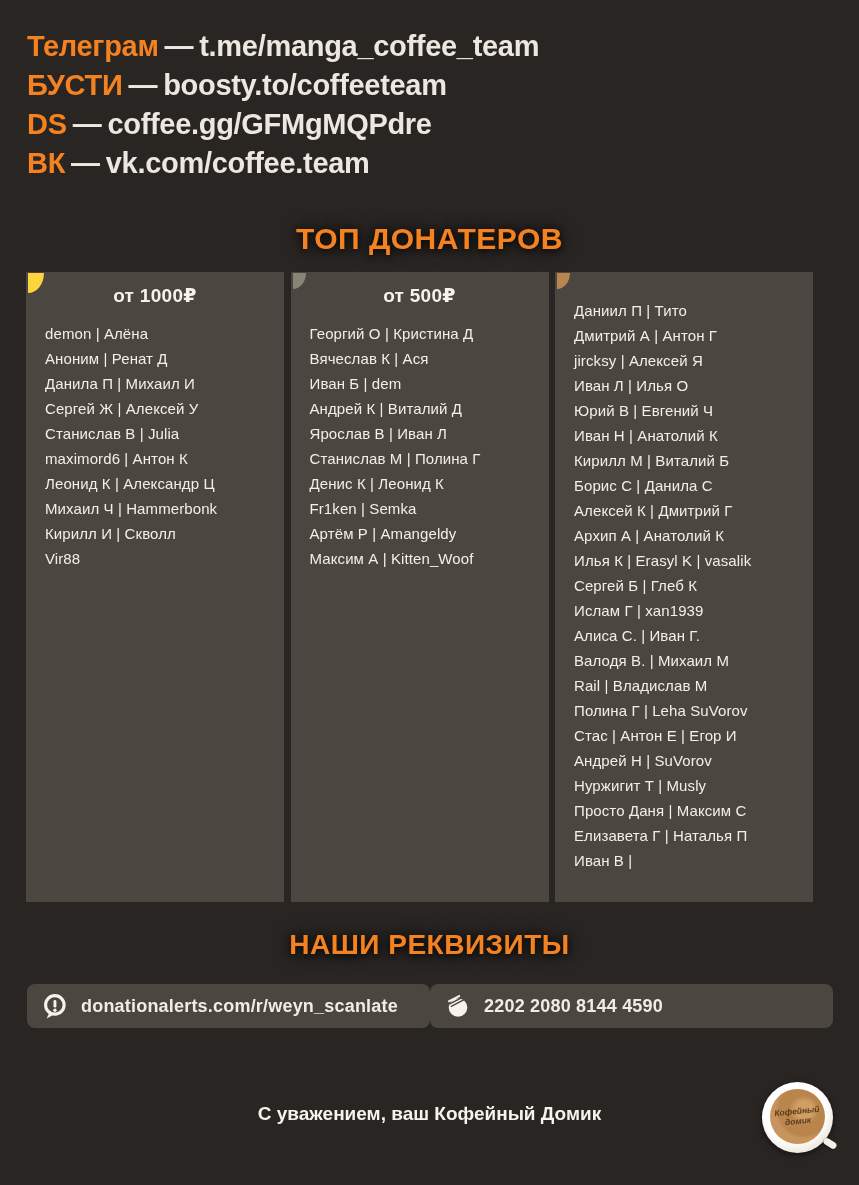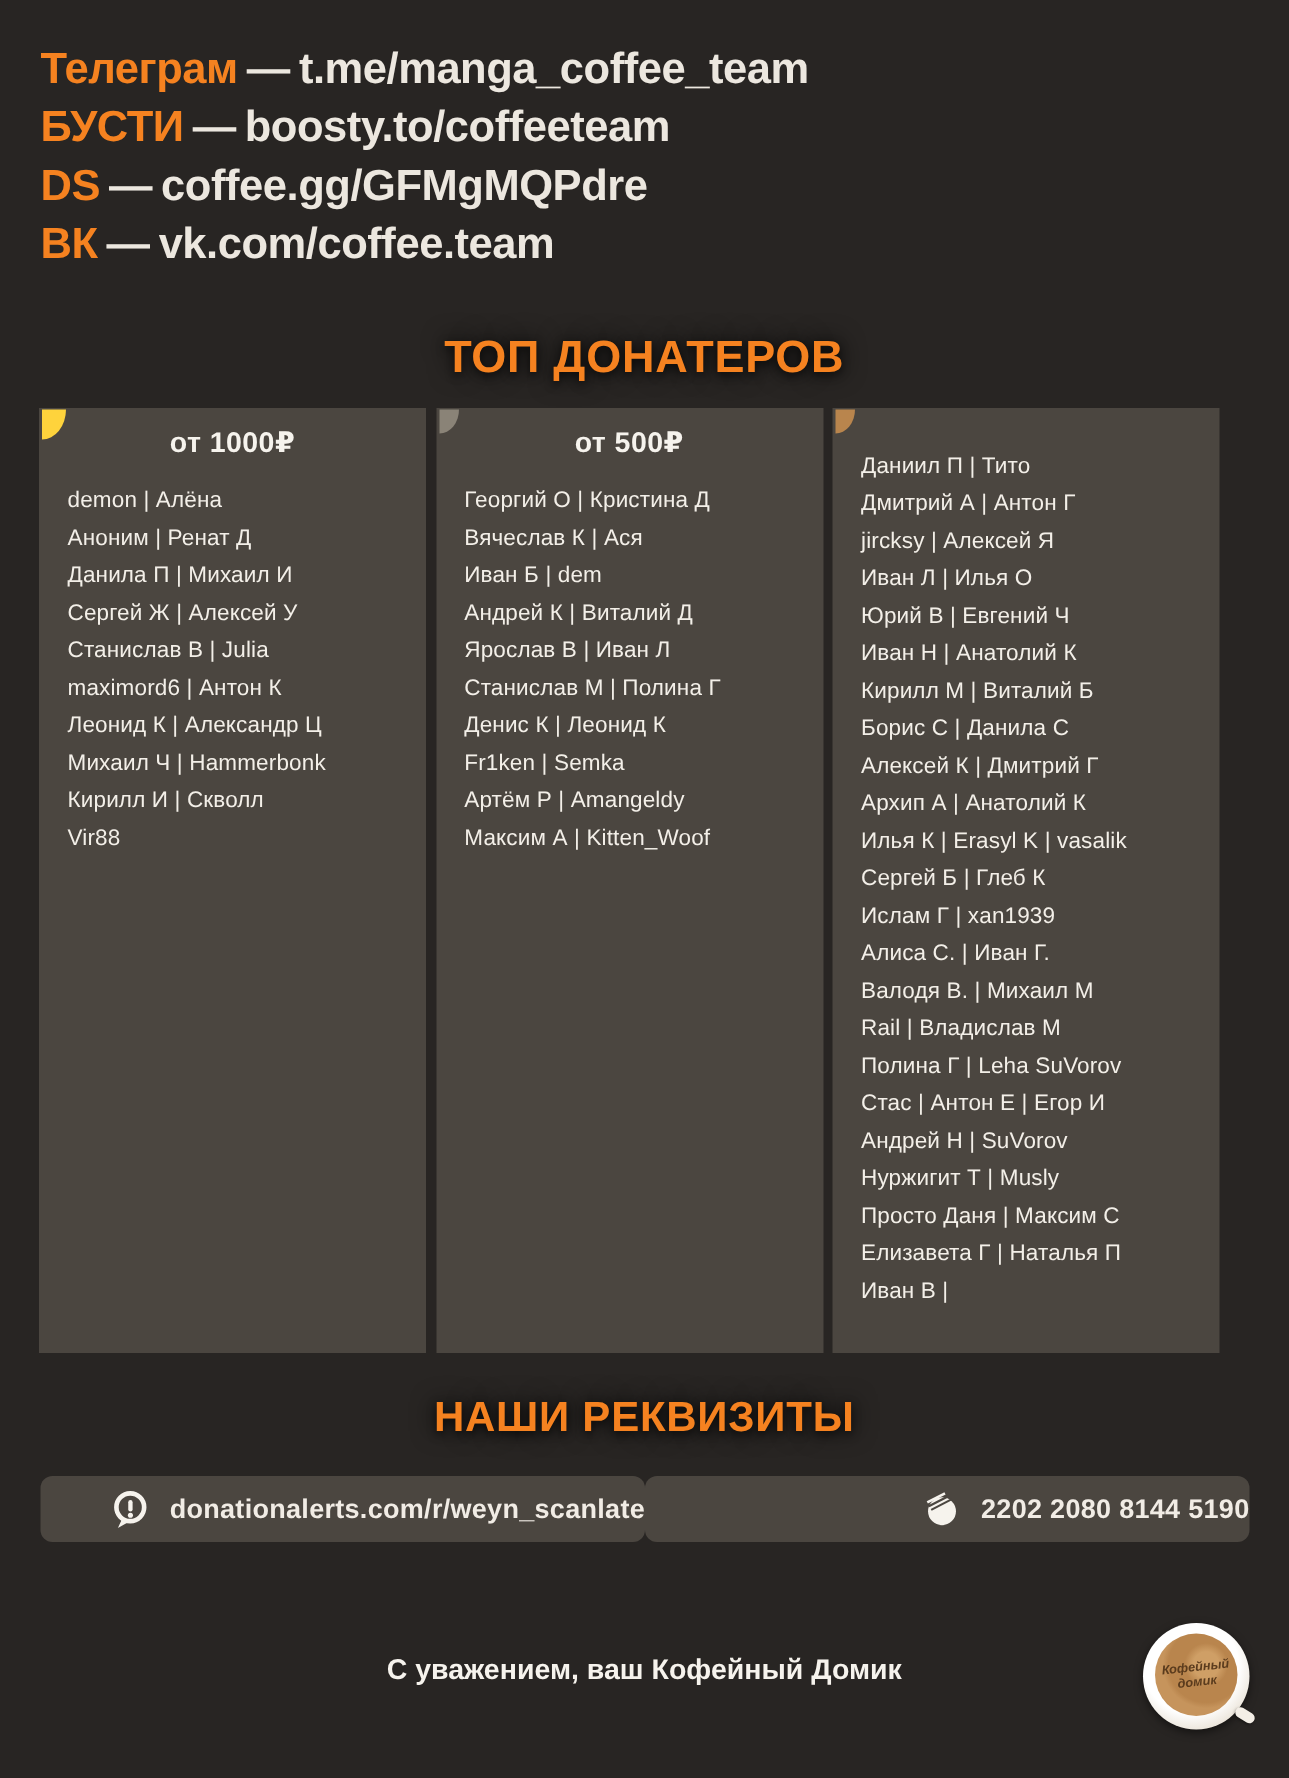--- a/index.html
+++ b/index.html
@@ -39,21 +39,21 @@
   }
   .tier-names{margin-top:14px;}
   .donor-line{
     font-size:15px;line-height:25px;color:#f3efe8;white-space:nowrap;
     letter-spacing:0.1px;
   }
   
   .requisites-row{position:absolute;left:27px;top:984px;width:806px;display:flex;justify-content:space-between;}
   .requisite-card{
     width:404px;height:44px;background:#4b4640;border-radius:8px;
-    box-sizing:border-box;display:flex;align-items:center;padding-left:15px;justify-content:flex-end;
+    box-sizing:border-box;display:flex;align-items:center;padding-left:15px;
   }
   .requisite-icon{width:26px;height:26px;flex:0 0 auto;margin-right:13px;display:block;}
   .requisite-text{font-size:18px;font-weight:bold;color:#f1ece5;letter-spacing:0.2px;white-space:nowrap;}
   
   .footer-signature{
     position:absolute;top:1103px;left:0;width:100%;text-align:center;
     font-size:19px;font-weight:bold;color:#f6f3ed;
   }
   .footer-logo{
     position:absolute;left:762px;top:1082px;width:71px;height:71px;border-radius:50%;
@@ -166,21 +166,21 @@
     </svg>
     <span class="requisite-text">donationalerts.com/r/weyn_scanlate</span>
   </div>
   <div class="requisite-card">
     <svg class="requisite-icon" viewBox="0 0 26 26">
       <circle cx="13" cy="14.5" r="9.3" fill="#f6f3ed"></circle>
       <path d="M4.2 11.2 L17.5 4.4" stroke="#4b4640" stroke-width="1.5" fill="none"></path>
       <path d="M3.2 8.6 L15.0 2.6" stroke="#f6f3ed" stroke-width="1.8" fill="none"></path>
       <path d="M5.8 13.6 L19.6 6.4" stroke="#4b4640" stroke-width="1.4" fill="none"></path>
     </svg>
-    <span class="requisite-text">2202 2080 8144 5190</span>
+    <span class="requisite-text">2202 2080 8144 4590</span>
   </div>
 </div>
 
 <div class="footer-signature">С уважением, ваш Кофейный Домик</div>
 
 <div class="footer-logo">
   <div class="logo-coffee">
     <div class="logo-text">
       <div>Кофейный</div>
       <div>домик</div>

